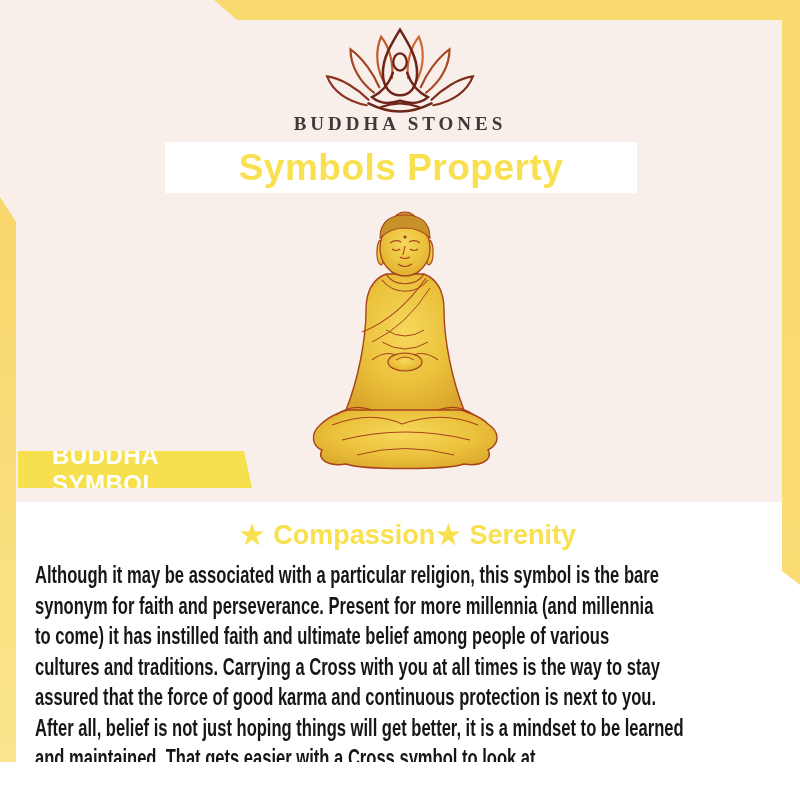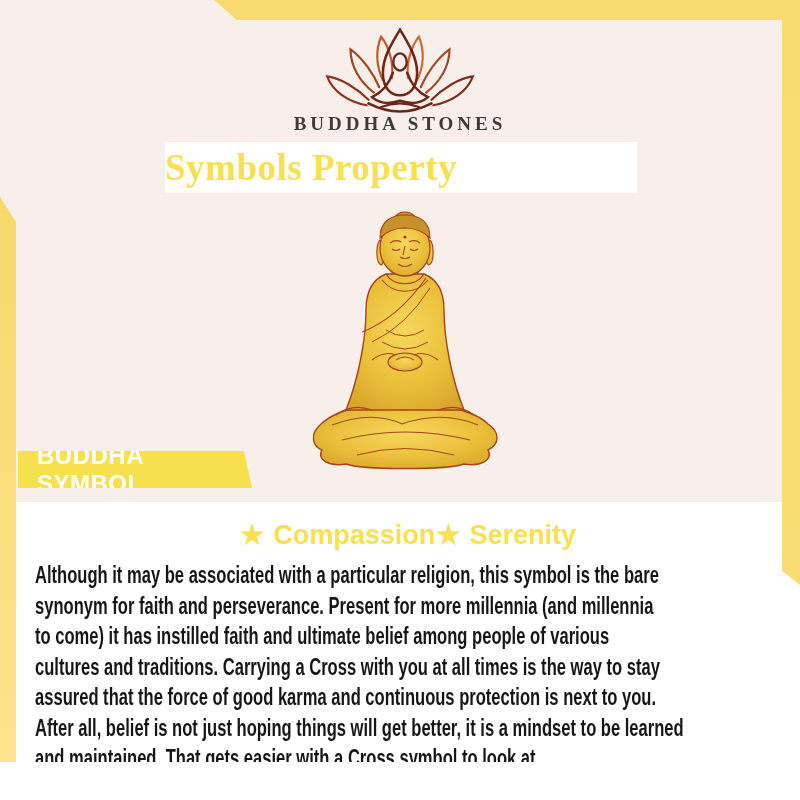--- a/index.html
+++ b/index.html
@@ -29,36 +29,36 @@
   .logo-svg { position:absolute; left:315px; top:26px; width:170px; height:90px; }
   .brand {
     position:absolute; left:0; top:113px; width:800px; text-align:center;
     font-family:"Liberation Serif", serif; font-size:19px; letter-spacing:4px;
     color:#3E3A38; font-weight:600;
   }
 
   
   .banner {
     position:absolute; left:165px; top:142px; width:472px; height:51px;
-    background:#FFFFFF; display:flex; align-items:center; font-family:Liberation Serif, serif;
+    background:#FFFFFF; display:flex; align-items:center; justify-content:center;
   }
   .banner-title {
     font-size:37px; font-weight:bold; color:#F8E050; letter-spacing:0.5px;
   }
 
   
   .statue-svg { position:absolute; left:302px; top:210px; width:206px; height:262px; }
 
   
   .label-band {
     position:absolute; left:18px; top:451px; width:234px; height:37px;
     background:#F7E04E; display:flex; align-items:center;
     clip-path:polygon(0 0, 226px 0, 234px 37px, 0 37px);
   }
-  .label-text { color:#FFFFFF; font-size:24px; font-weight:600; padding-left:19px; letter-spacing:0.5px; }
+  .label-text { color:#FFFFFF; font-size:24px; font-weight:600; padding-left:34px; letter-spacing:0.5px; }
 
   
   .props {
     position:absolute; left:0; top:519px; width:800px; text-align:center;
     color:#F8E050; font-size:27px; font-weight:bold; line-height:32px;padding-left:8px;
   }
   .props .star { margin-right:9px; }
   .props .star2 { margin-left:1px; margin-right:9px; }
 
   

